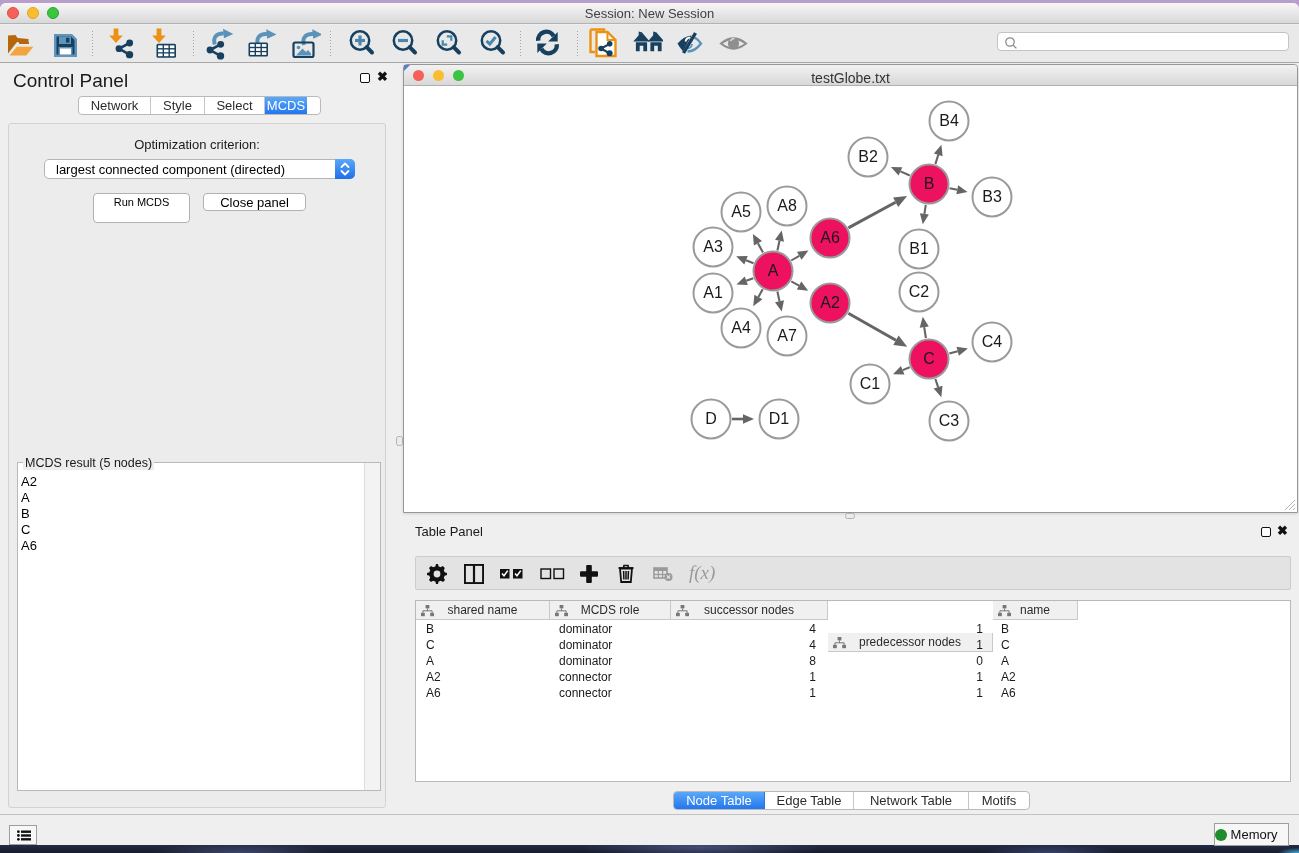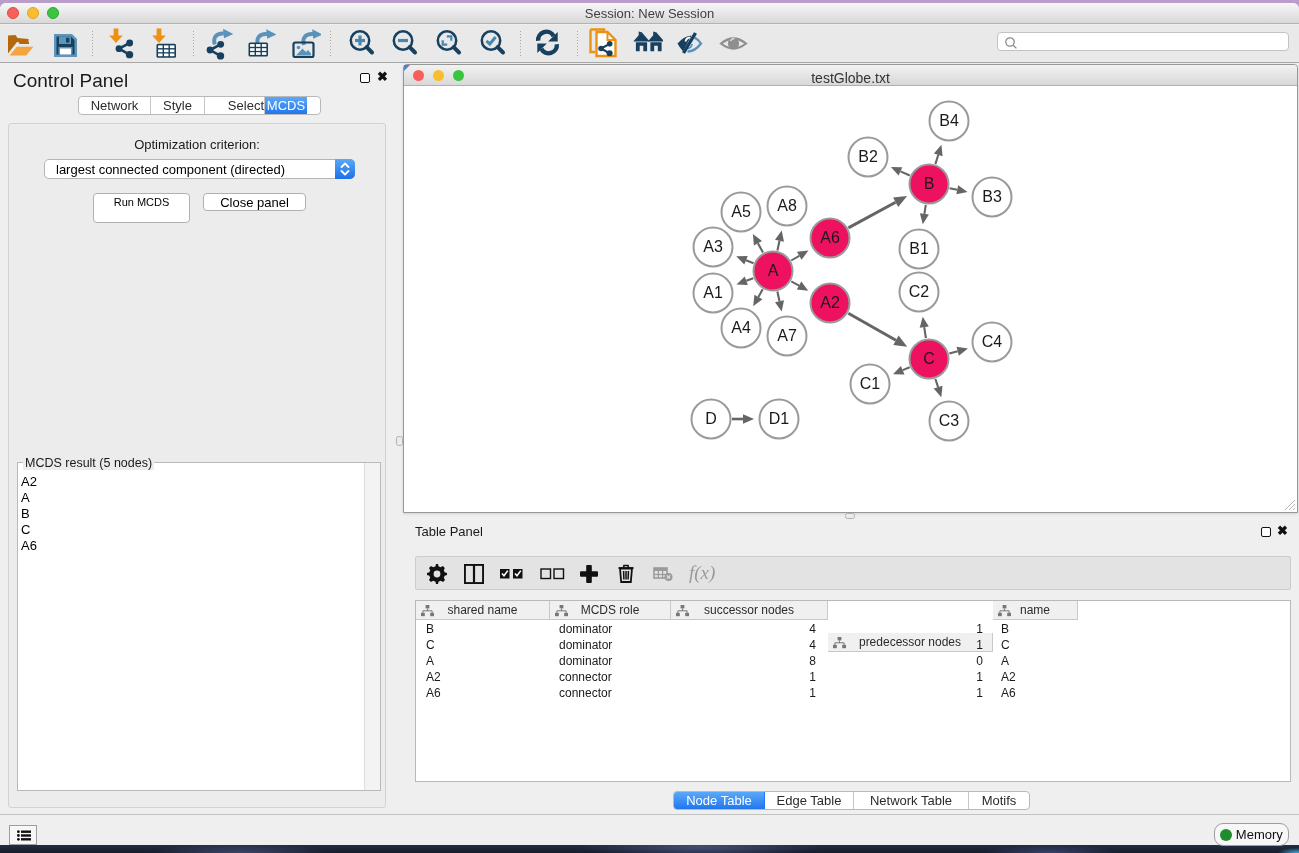--- a/index.html
+++ b/index.html
@@ -44,21 +44,21 @@
 
 #tp-title { left:415px; top:521px; font-size:13px; color:#1a1a1a; }
 #tp-toolbar { left:415px; top:553px; width:876px; height:34px; background:#e3e3e3; border:1px solid #cccccc; border-radius:2px; }
 #tbl { left:415px; top:597px; width:876px; height:182px; background:#ffffff; border:1px solid #b9b9b9; }
 .th { top:0; height:19px; background:#f0f0f0; border-right:1px solid #c9c9c9; border-bottom:1px solid #c9c9c9; font-size:12px; color:#2b2b2b; text-align:center; line-height:19px; }
 .td { font-size:12px; color:#1a1a1a; height:16px; line-height:16px; }
 
 #statusbar { left:0; top:814px; width:1299px; height:31px; background:#efefef; border-top:1px solid #c2c2c2; }
 .btn { background:#ffffff; border:1px solid #b1b1b1; border-radius:4px; }
 .sbtn { background:#f7f7f7; border:1px solid #9e9e9e; }
-#memory-btn { left:1214px; top:8px; width:75px; height:23px; font-size:13px; color:#111111; text-align:center; line-height:21px;border-radius:9px; }
+#memory-btn { left:1214px; top:8px; width:75px; height:23px; font-size:13px; color:#111111; text-align:left; line-height:21px; }
 .floatbtn { width:10px; height:10px; border:1.5px solid #111111; border-radius:2px; background:#ffffff; }
 .closebtn { font-size:13px; font-weight:bold; color:#111111; }
 </style>
 </head>
 <body>
 <div class="abs" id="desktop-top"></div>
 <div class="abs" id="wallpaper"></div>
 <div class="abs" id="appwin">
   <div class="abs" id="titlebar">
     <div class="abs tl" style="left:7px; background:#f7605a; border:0.5px solid #e04b42;"></div>
@@ -205,21 +205,21 @@
           <line x1="9.2" y1="9.2" x2="12.4" y2="12.4" stroke="#8a8a8a" stroke-width="1.3"></line>
         </svg>
     </div>
   </div>
   <div class="abs" id="cp-title">Control Panel</div>
   <div class="abs floatbtn" style="left:360px; top:70px;"></div>
   <div class="abs closebtn" style="left:377px; top:66px;">✖</div>
   <div class="abs seg" style="left:78px; top:93px; width:243px;">
     <div style="width:72px;">Network</div>
     <div style="width:54px;">Style</div>
-    <div style="width:60px;text-align:right;">Select</div>
+    <div style="width:60px;">Select</div>
     <div class="sel" style="width:42px;">MCDS</div>
   </div>
   <div class="abs" id="cp-content">
     <div class="abs" style="left:0; top:13px; width:376px; text-align:center; font-size:13px; color:#1a1a1a;">Optimization criterion:</div>
     <div class="abs" style="left:35px; top:35px; width:311px; height:20px; background:#ffffff; border:1px solid #b5b5b5; border-radius:5px;">
       <div class="abs" style="left:11px; top:1.5px; font-size:13px; color:#000000;">largest connected component (directed)</div>
       <div class="abs" style="right:-1px; top:-1px; width:20px; height:20px; background:linear-gradient(#5aa8f9,#1e70e9); border-radius:0 5px 5px 0;">
         <svg class="abs" style="left:4px;top:3px" width="12" height="14" viewBox="0 0 12 14">
             <path d="M2.5 5 L6 1.5 L9.5 5" fill="none" stroke="#ffffff" stroke-width="1.8" stroke-linecap="round" stroke-linejoin="round"></path>
             <path d="M2.5 9 L6 12.5 L9.5 9" fill="none" stroke="#ffffff" stroke-width="1.8" stroke-linecap="round" stroke-linejoin="round"></path>

